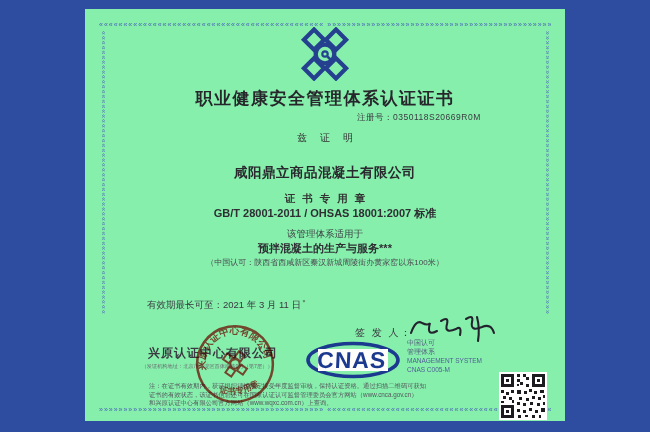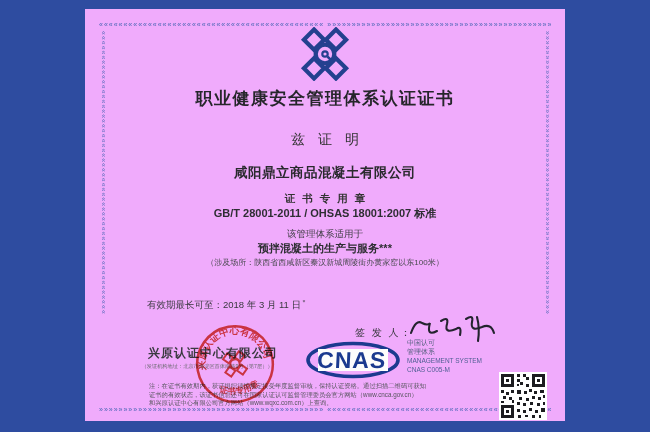--- a/index.html
+++ b/index.html
@@ -1,35 +1,35 @@
 <!DOCTYPE html>
 <html><head>
 <meta charset="utf-8">
 <style>
   * { margin:0; padding:0; box-sizing:border-box; }
   html,body { width:650px; height:432px; overflow:hidden; }
   body { font-family:"Liberation Sans","DejaVu Sans",sans-serif; background:#2e4ca0; position:relative; }
-  .sheet { position:absolute; left:85px; top:9px; width:480px; height:412px; background:#f0abfc; }
+  .sheet { position:absolute; left:85px; top:9px; width:480px; height:412px; background:#86efac; }
   
   .chain { position:absolute; color:#4a66b5; z-index:1; overflow:hidden; font-size:7px; line-height:7px; letter-spacing:1px; white-space:nowrap; }
   .chain-h { left:14px; width:452px; height:8px; display:flex; justify-content:space-between; }
   .chain-h span { overflow:hidden; width:49.5%; display:block; }
   .chain-h span:last-child { text-align:right; }
   .chain-top { top:12px; }
   .chain-bottom { top:397px; }
   .chain-v { top:22px; height:373px; width:8px; writing-mode:vertical-rl; }
   .chain-left { left:14px; }
   .chain-right { left:458px; }
   
   .abs { position:absolute; z-index:2; }
   .ctr { left:0; width:480px; text-align:center; }
   .logo { top:18px; left:213px; }
   .title { top:78px; font-size:17px; font-weight:bold; color:#26262b; letter-spacing:1.5px; }
   .regno { top:103px; left:272px; font-size:8.5px; color:#3b3b40; letter-spacing:.5px; }
-  .attest { top:122px; font-size:14px; color:#333; letter-spacing:13px; text-indent:13px; }
+  .attest { top:122px; font-size:10px; color:#333; letter-spacing:13px; text-indent:13px; }
   .company { top:135px; font-size:13.5px; font-weight:bold; color:#2a2a2e; letter-spacing:.5px;margin-top:20px; }
   .addr { top:153px; font-size:9px; color:#44444a; }
   .credit { top:166px; font-size:9px; color:#44444a; }
   .conform { top:183px; font-size:10.5px; font-weight:bold; color:#333; letter-spacing:7px; text-indent:7px; }
   .standard { top:197px; font-size:11px; font-weight:bold; color:#2e2e33; }
   .applies { top:219px; font-size:9.5px; color:#3b3b40; }
   .scope { top:232px; font-size:11px; font-weight:bold; color:#2e2e33; }
   .sites { top:248px; font-size:8px; color:#4a4a50; }
   .issue { top:274px; left:62px; font-size:9.5px; color:#38383e; }
   .valid { top:289px; left:62px; font-size:9.5px; color:#38383e; }
@@ -67,29 +67,30 @@
       <path d="M45 3 L57 15 L45 27 L33 15 Z" stroke="#24408f" stroke-width="5"></path>
       <path d="M19 37 L31 49 L19 61 L7 49 Z" stroke="#24408f" stroke-width="5"></path>
       <path d="M45 37 L57 49 L45 61 L33 49 Z" stroke="#24408f" stroke-width="5"></path>
       <circle cx="32" cy="32" r="11" stroke="#24408f" stroke-width="5"></circle>
       <circle cx="32" cy="32" r="3.2" stroke="#24408f" stroke-width="2.6"></circle>
       <path d="M35 35 L40 40" stroke="#24408f" stroke-width="3"></path>
     </svg>
   </div>
 
   <div class="abs ctr title">职业健康安全管理体系认证证书</div>
+  <div class="abs regno">注册号：0350118S20669R0M</div>
   <div class="abs ctr attest">兹证明</div>
   <div class="abs ctr company">咸阳鼎立商品混凝土有限公司</div>
   <div class="abs ctr conform">证书专用章</div>
   <div class="abs ctr standard">GB/T 28001-2011 / OHSAS 18001:2007 标准</div>
   <div class="abs ctr scope">预拌混凝土的生产与服务***</div>
   <div class="abs ctr applies">该管理体系适用于</div>
-  <div class="abs ctr sites">（涉及场所：陕西省西咸新区秦汉新城周陵街办黄家窑以东100米）</div>
+  <div class="abs ctr sites">（中国认可：陕西省西咸新区秦汉新城周陵街办黄家窑以东100米）</div>
 
-  <div class="abs valid"><span>有效期最长可至：2018 年 3 月 11 日</span><sup>＊</sup></div>
+  <div class="abs valid"><span>有效期最长可至：2021 年 3 月 11 日</span><sup>＊</sup></div>
 
   <div class="abs signer">签 发 人：</div>
   <div class="abs signature" title="">
     <svg width="92" height="36" viewBox="0 0 92 36" fill="none" stroke="#23232e" stroke-width="2.1" stroke-linecap="round">
       <path d="M4 21 Q9 7 15 11 Q21 14 23 11 Q19 25 30 19"></path>
       <path d="M34 9 Q42 4 40 12 Q37 22 49 17 Q55 13 53 23"></path>
       <path d="M59 7 Q67 2 65 10 Q63 20 75 15 Q84 11 87 21"></path>
       <path d="M70 5 Q73 16 71 29"></path>
     </svg>
   </div>

